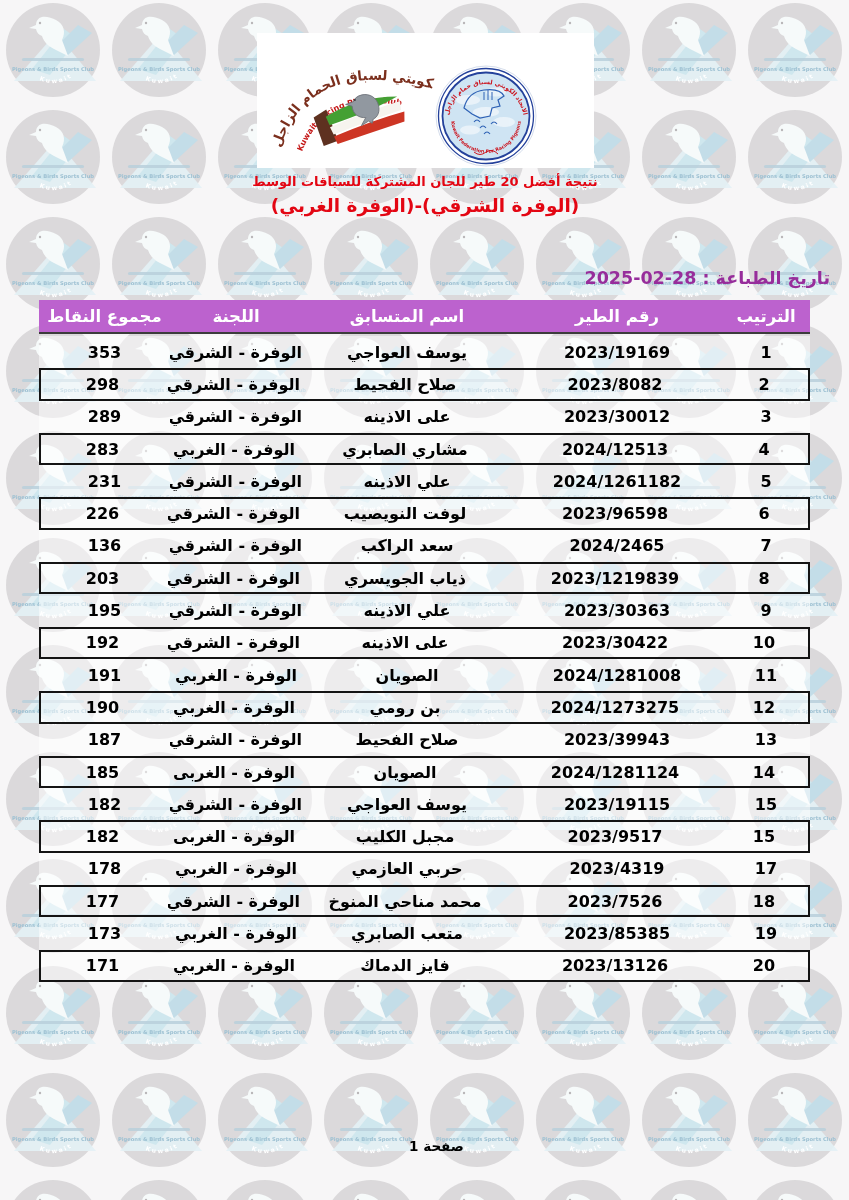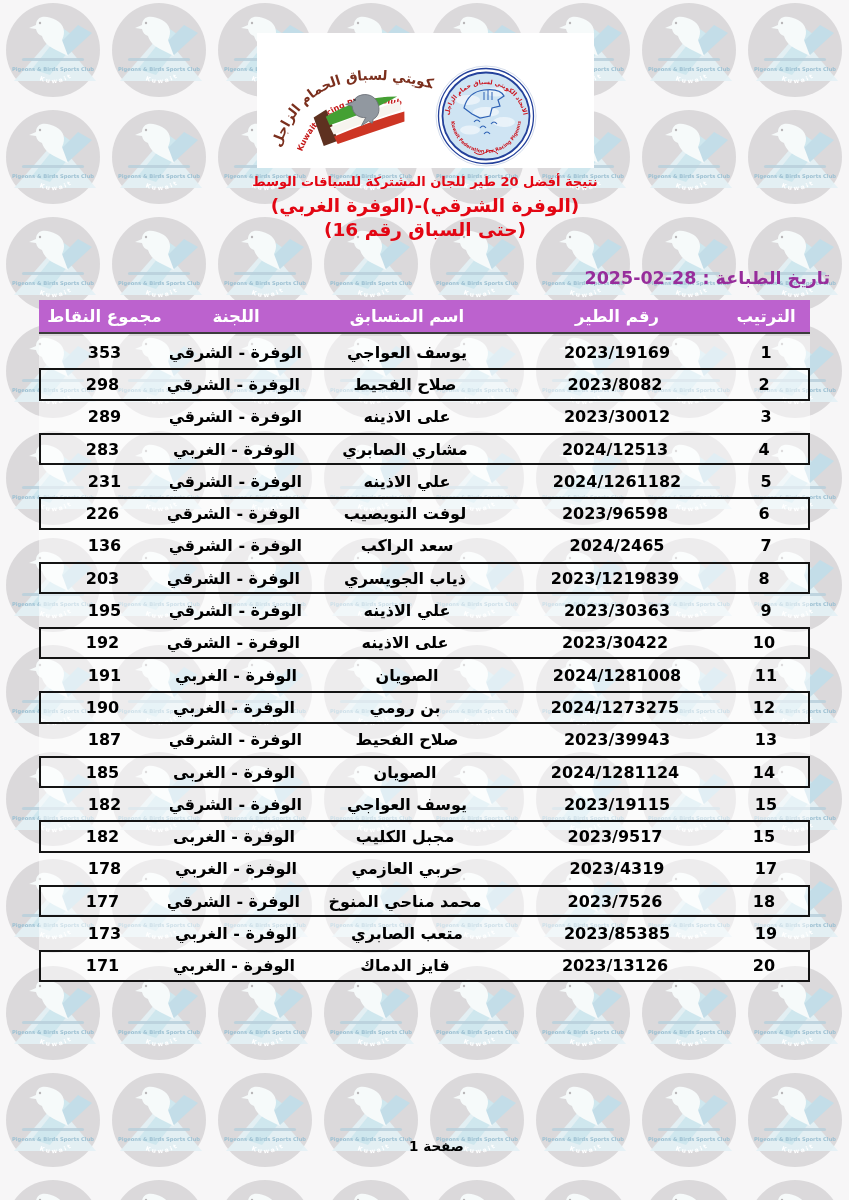--- a/index.html
+++ b/index.html
@@ -217,21 +217,20 @@
     </g>
     <text font-size="4.8" font-weight="bold" fill="#cc1620">
       <textPath href="#fed-bot" startOffset="50%" text-anchor="middle">Kuwait Federation For Racing Pigeons</textPath>
     </text>
     <path d="M40,88 q6,5 12,0 q6,-4 12,2" stroke="#cc1620" fill="none" stroke-width="1"></path>
   </svg>
 
   <div class="titles">
     <div class="t-line1">نتيجة أفضل 20 طير للجان المشتركة للسباقات الوسط</div>
     <div class="t-line">(الوفرة الشرقي)-(الوفرة الغربي)</div>
-    <div class="t-line">(حتى السباق رقم 16)</div>
   </div>
 
   <div class="date-line">تاريخ الطباعة : 28-02-2025</div>
 
   <div class="tbl">
     <div class="thead">
       <div>الترتيب</div>
       <div>رقم الطير</div>
       <div>اسم المتسابق</div>
       <div>اللجنة</div>

